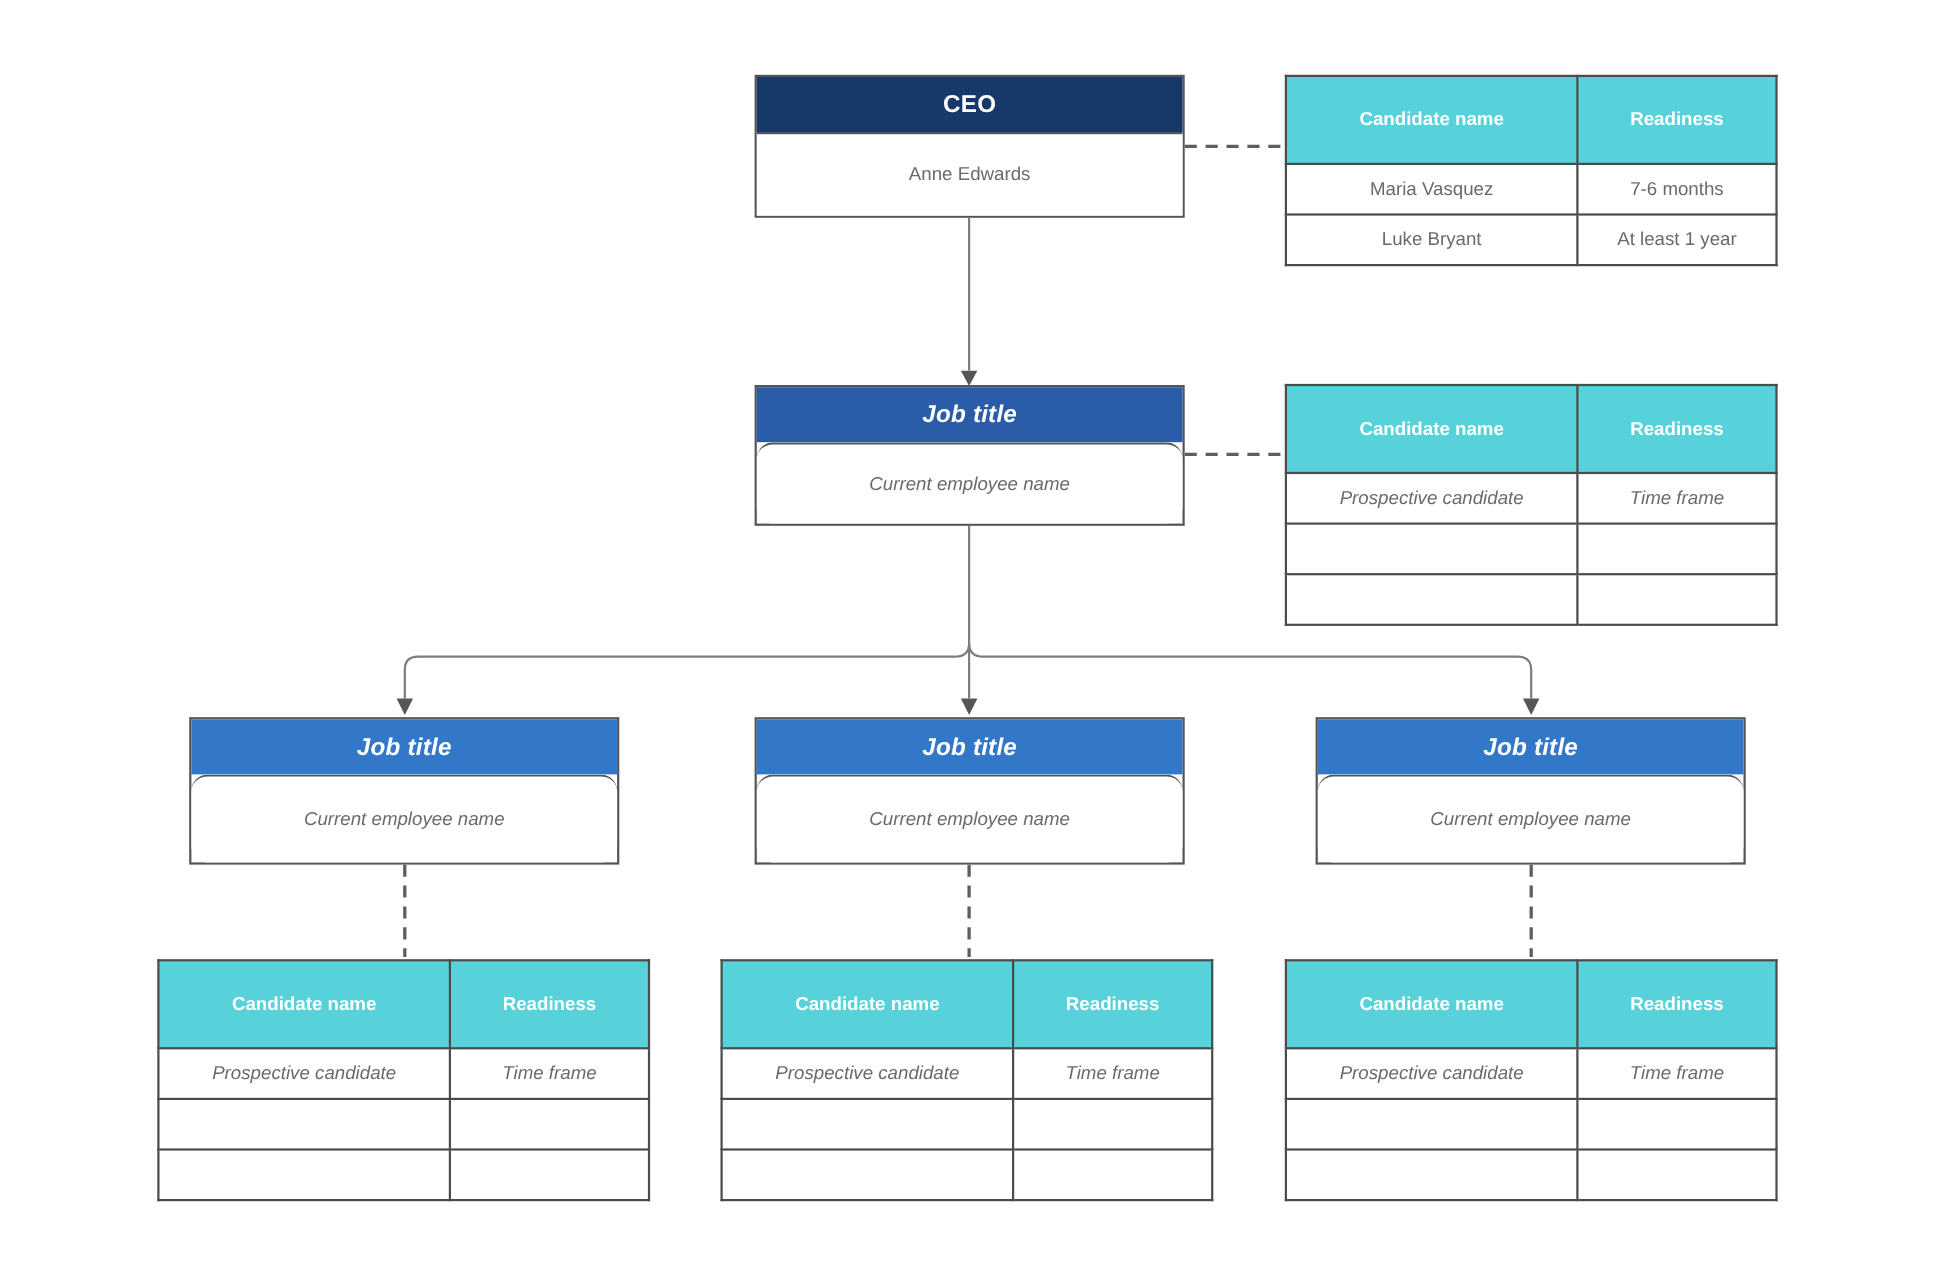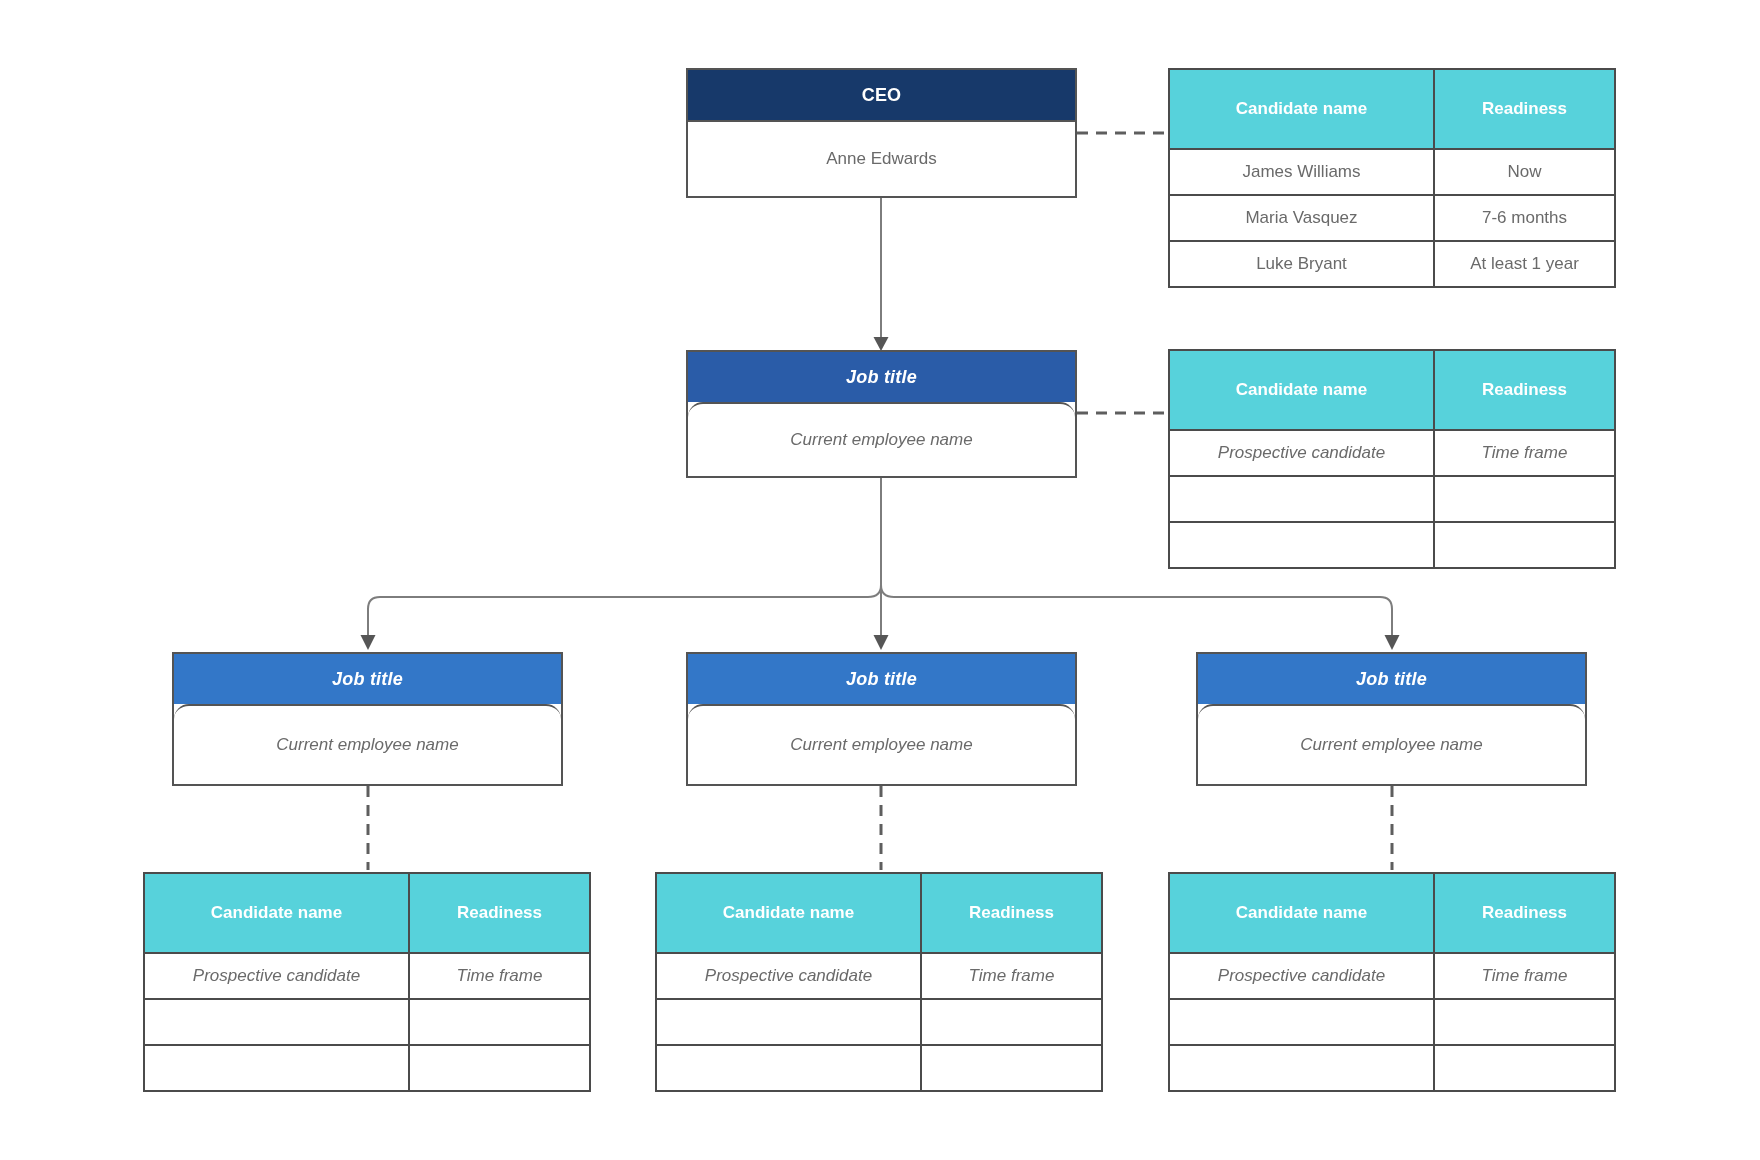--- a/index.html
+++ b/index.html
@@ -9,21 +9,21 @@
   }
   svg.connector-layer{position:absolute;left:0;top:0;width:1760px;height:1160px;}
 
   
   .org-box{
     position:absolute;display:flex;flex-direction:column;background:#ffffff;
     border:2px solid #545454;box-sizing:border-box;
   }
   .org-box .hdr{
     height:50px;flex:0 0 50px;display:flex;align-items:center;justify-content:center;
-    color:#ffffff;font-weight:bold;font-size:18px;letter-spacing:.2px;
+    color:#ffffff;font-weight:bold;font-size:22px;letter-spacing:.2px;
   }
   .org-box .bdy{
     flex:1;display:flex;align-items:center;justify-content:center;
     color:#6a6a6a;font-size:17px;border-top:2px solid #545454;background:#ffffff;
   }
   .hdr-ceo{background:#17396A;}
   .hdr-manager{background:#2A5CA8;font-style:italic;}
   .hdr-child{background:#3377C8;font-style:italic;}
   .italic{font-style:italic;border-radius:15px;}
 
@@ -78,24 +78,20 @@
     <colgroup>
         <col style="width:265px">
         <col style="width:181px">
       </colgroup>
     <tbody>
         <tr>
       <th>Candidate name</th>
       <th>Readiness</th>
     </tr>
     <tr>
-      <td>James Williams</td>
-      <td>Now</td>
-    </tr>
-    <tr>
       <td>Maria Vasquez</td>
       <td>7-6 months</td>
     </tr>
     <tr>
       <td>Luke Bryant</td>
       <td>At least 1 year</td>
     </tr>
   </tbody>
     </table>
 

